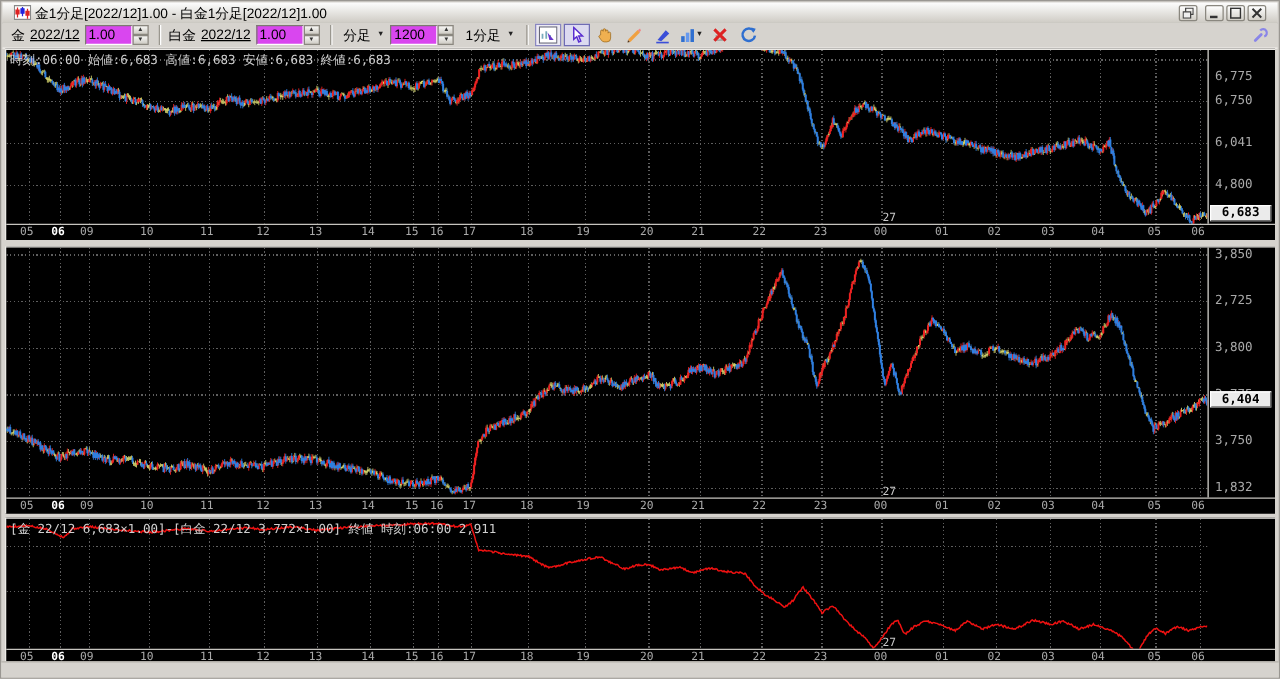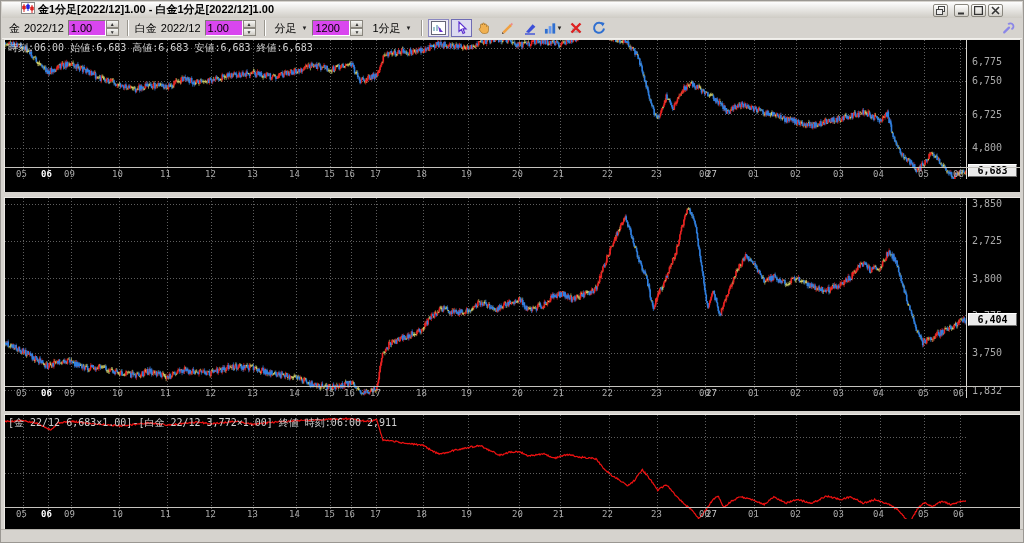--- a/index.html
+++ b/index.html
@@ -1,32 +1,32 @@
 <!DOCTYPE html>
 <html><head>
 <meta charset="utf-8">
 <style>
   html,body{margin:0;padding:0;width:1024px;height:543px;overflow:hidden;
     font-family:"Liberation Sans","DejaVu Sans",sans-serif;}
   .window{position:absolute;inset:0;background:#d6d3ce;border:1px solid #9a9792;box-sizing:border-box;}
   
   .titlebar{position:absolute;top:1px;left:1px;right:1px;height:16px;
     background:linear-gradient(#fdfdfd,#cfccc5);border-bottom:1px solid #b4b1aa;
-    display:flex;padding:0 19px;font-size:11px;color:#000;font-weight:bold;}
+    display:flex;align-items:center;padding:0 9px;font-size:11px;color:#000;}
   .title-icon{width:14px;height:12px;margin-right:3px;flex:0 0 auto;}
   .title-text{flex:1;white-space:nowrap;overflow:hidden;}
   .winbtns{display:flex;gap:2px;align-items:center;}
   .wbtn{width:15px;height:13px;background:linear-gradient(#ffffff,#d2cfc8);
     border:1px solid #8a877f;border-radius:2px;display:flex;align-items:center;justify-content:center;padding:0;}
   .wbtn.float{margin-right:4px;}
   
   .toolbar{position:absolute;top:17px;left:1px;right:1px;height:20px;background:#d6d3ce;
     border-bottom:1px solid #f2f0ec;display:flex;align-items:center;padding-left:5px;font-size:11px;color:#000;}
   .tb-label{margin:0 4px 0 2px;}
-  .tb-month{margin-right:4px;}
+  .tb-month{margin-right:4px;text-decoration:underline;}
   .spin{display:inline-flex;align-items:stretch;height:16px;margin-right:4px;}
   .spin-input{width:32px;height:14px;border:1px solid;border-color:#7c7972 #ffffff #ffffff #7c7972;
     background:#d946ef;font:11px "Liberation Sans",sans-serif;padding:0 2px;color:#000;}
   .spin-btns{display:flex;flex-direction:column;width:13px;}
   .sb{flex:1;font-size:5px;line-height:5px;padding:0;border:1px solid #8a877f;
     background:linear-gradient(#f7f7f5,#cfccc5);color:#333;}
   .sep{width:0;height:16px;border-left:1px solid #9a978f;border-right:1px solid #ffffff;margin:0 4px;}
   .dd{display:inline-flex;align-items:center;gap:5px;background:transparent;border:1px solid transparent;
     font-size:11px;padding:1px 4px;color:#000;}
   .caret{font-size:6px;color:#222;}
@@ -36,21 +36,21 @@
   .ibtn.active{border:1px solid #6f6cb4;background:#dcdaf0;}
   .wrench{position:absolute;right:7px;top:3px;}
   
   .charts{position:absolute;top:38px;left:3px;right:3px;bottom:12px;background:#d6d3ce;}
   .panel{position:absolute;left:0;right:0;background:#000;border-top:1px solid #eceae6;border-left:1px solid #eceae6;box-sizing:border-box;}
   .panel-1{top:0;height:153px;}
   .panel-2{top:158px;height:214px;}
   .panel-3{top:375px;height:118px;}
   .plot-area{position:absolute;left:0;top:0;right:54px;bottom:13px;overflow:hidden;}
   .price-axis{position:absolute;right:0;top:0;width:53px;bottom:13px;border-left:1px solid #d9d7d2;overflow:visible;}
-  .time-axis{position:absolute;left:0;right:0;bottom:12px;height:12px;border-top:1px solid #c6c4bf;overflow:hidden;}
+  .time-axis{position:absolute;left:0;right:0;bottom:0;height:12px;border-top:1px solid #c6c4bf;overflow:hidden;}
   .time-axis .t{position:absolute;top:1px;color:#a9a9a9;font:9px "DejaVu Sans Mono",monospace;}
   .time-axis .t.b{color:#ffffff;font-weight:bold;}
   .axis-label{position:absolute;left:5px;color:#a9a9a9;font:10px "DejaVu Sans Mono",monospace;white-space:nowrap;}
   .price-box{position:absolute;left:1px;right:3px;height:13px;line-height:13px;background:#ebebeb;color:#000;
     font:bold 10px "DejaVu Sans Mono",monospace;text-align:center;
     border:1px solid #ffffff;border-bottom-color:#6e6e6e;border-right-color:#6e6e6e;box-sizing:border-box;}
   .info{position:absolute;left:3px;top:1px;color:#cfcfcf;font:10px "DejaVu Sans Mono",monospace;white-space:nowrap;z-index:3;}
   .bottom-strip{position:absolute;left:0;right:0;bottom:0;height:12px;background:#d6d3ce;border-top:1px solid #b4b1aa;}
 </style>
 </head>
@@ -197,21 +197,21 @@
             <path d="M0.8,4.2V5.3M1.6,5.3V5.3M2.4,5.3V4.7M3.2,4.7V3.9M4.8,2.4V2.4M5.6,2.4V2.1M9.6,6.6V6.8M10.4,6.8V6.2M13.6,4.6V4.6M14.4,4.6V4.0M15.2,4.0V4.6M16.8,7.3V8.2M17.6,8.2V7.8M18.4,7.8V6.8M20.0,9.5V10.5M22.4,10.9V12.0M23.2,12.0V10.5M24.0,10.5V11.7M28.1,18.1V18.1M28.9,18.1V17.5M29.7,17.5V17.5M30.5,17.5V17.4M32.1,21.7V23.2M32.9,23.2V23.9M33.7,23.9V22.7M34.5,22.7V23.6M35.3,23.6V24.5M36.1,24.5V24.8M37.7,26.6V26.9M39.3,28.6V27.2M40.1,27.2V27.3M44.9,34.0V32.8M50.5,31.5V30.2M52.9,26.5V27.9M54.5,25.2V24.1M57.7,22.8V24.1M59.3,27.3V27.5M64.1,23.5V24.6M64.9,24.6V25.5M65.7,25.5V25.5M67.3,23.8V22.7M68.1,22.7V23.7M69.7,26.5V27.0M73.7,26.5V27.8M76.1,26.5V26.5M76.9,26.5V26.9M80.2,29.0V29.6M89.8,31.9V33.3M92.2,36.9V37.9M93.0,37.9V38.2M93.8,38.2V37.9M94.6,37.9V36.8M97.0,36.2V36.8M97.8,36.8V37.7M98.6,37.7V38.9M99.4,38.9V39.5M101.0,41.1V41.3M102.6,38.8V39.1M104.2,42.8V41.6M105.8,39.5V41.0M107.4,39.2V40.2M108.2,40.2V40.2M109.8,43.2V43.7M111.4,45.9V46.0M113.0,44.2V45.6M113.8,45.6V44.6M114.6,44.6V43.4M117.0,45.4V45.0M121.8,48.1V48.1M122.6,48.1V48.2M125.8,46.3V47.5M126.6,47.5V47.1M127.4,47.1V48.0M128.2,48.0V48.4M129.0,48.4V47.4M129.8,47.4V48.5M132.2,49.0V49.8M133.0,49.8V48.4M138.7,48.5V49.4M139.5,49.4V48.6M143.5,46.4V45.6M144.3,45.6V44.4M145.1,44.4V44.2M147.5,48.1V48.1M149.1,43.9V42.9M151.5,45.3V45.9M152.3,45.9V45.5M154.7,45.9V45.0M155.5,45.0V44.5M156.3,44.5V44.1M159.5,48.3V48.3M161.9,48.1V48.5M162.7,48.5V48.8M165.1,46.7V45.5M165.9,45.5V44.8M167.5,47.3V46.8M168.3,46.8V45.5M169.9,41.6V42.2M171.5,39.9V40.9M172.3,40.9V41.0M173.1,41.0V42.0M173.9,42.0V41.5M174.7,41.5V41.5M175.5,41.5V42.5M177.1,37.5V37.0M179.5,37.5V36.9M183.5,39.2V38.8M190.0,44.6V43.9M190.8,43.9V42.4M192.4,40.1V40.6M194.0,43.0V43.9M195.6,40.3V39.7M197.2,41.6V41.3M198.0,41.3V42.0M198.8,42.0V41.6M199.6,41.6V41.3M200.4,41.3V42.0M201.2,42.0V42.2M202.0,42.2V41.4M205.2,38.2V38.2M208.4,39.6V39.0M212.4,38.3V37.4M213.2,37.4V38.2M214.8,40.4V39.1M215.6,39.1V39.7M216.4,39.7V40.1M218.8,36.7V36.2M219.6,36.2V37.5M220.4,37.5V37.6M221.2,37.6V36.7M225.2,36.0V36.6M228.4,34.7V34.2M230.8,34.5V33.8M233.2,35.5V36.9M238.8,35.3V35.0M242.9,33.7V33.1M243.7,33.1V34.2M246.1,33.6V33.1M246.9,33.1V33.5M248.5,31.6V30.9M249.3,30.9V31.9M257.3,36.4V37.4M258.1,37.4V36.1M260.5,37.4V36.8M262.1,33.1V33.2M263.7,35.8V35.3M266.1,39.2V39.6M268.5,35.0V34.8M269.3,34.8V35.3M270.1,35.3V36.6M271.7,38.8V38.6M273.3,36.4V37.8M274.9,33.6V34.4M276.5,32.9V32.6M279.7,33.2V32.7M282.9,31.5V32.9M286.1,31.2V30.2M290.1,28.8V29.1M291.7,33.3V32.7M292.5,32.7V31.8M295.0,32.1V31.7M298.2,29.8V30.1M299.8,27.6V27.8M301.4,25.4V26.5M302.2,26.5V26.9M303.8,24.4V24.5M305.4,28.1V27.9M307.8,25.7V26.0M308.6,26.0V27.0M313.4,24.1V24.2M314.2,24.2V24.2M317.4,27.4V27.6M318.2,27.6V26.9M320.6,27.8V28.2M323.0,30.5V30.7M323.8,30.7V30.1M324.6,30.1V30.7M325.4,30.7V30.5M326.2,30.5V31.6M327.0,31.6V31.6M329.4,31.4V30.7M331.0,26.5V27.0M331.8,27.0V25.6M332.6,25.6V24.8M333.4,24.8V24.9M335.8,27.0V27.4M337.4,25.1V24.4M339.0,27.6V26.5M339.8,26.5V26.0M341.4,24.4V25.2M342.2,25.2V24.6M343.0,24.6V25.3M343.8,25.3V24.4M344.6,24.4V23.9M345.4,23.9V22.9M350.3,33.0V33.4M351.1,33.4V32.0M351.9,32.0V32.7M353.5,37.3V37.2M357.5,38.6V37.8M359.9,41.0V42.3M361.5,39.7V41.1M363.9,36.0V35.4M365.5,38.5V39.6M371.9,36.5V35.9M373.5,32.1V32.9M377.5,22.8V21.7M379.1,15.4V14.8M379.9,14.8V14.8M380.7,14.8V15.2M381.5,15.2V15.7M384.7,14.3V13.8M387.1,13.0V14.4M387.9,14.4V14.5M389.5,11.8V10.8M391.1,15.6V15.4M391.9,15.4V13.9M395.1,13.6V12.7M395.9,12.7V13.5M397.5,9.1V8.9M400.8,13.2V13.2M401.6,13.2V12.6M403.2,14.1V14.4M404.0,14.4V14.2M407.2,14.2V13.8M408.8,10.0V10.3M409.6,10.3V11.5M410.4,11.5V12.6M412.8,11.7V11.2M418.4,11.2V12.4M424.0,9.5V10.6M428.0,7.0V6.4M428.8,6.4V5.3M436.8,5.2V5.6M440.8,6.2V6.1M441.6,6.1V6.4M444.0,5.1V6.2M447.2,5.4V4.6M448.0,4.6V5.0M449.6,7.7V7.6M451.2,5.0V4.6M455.3,4.2V4.5M456.9,7.4V8.2M457.7,8.2V8.9M459.3,6.1V7.5M460.1,7.5V8.1M460.9,8.1V9.2M462.5,7.0V6.4M464.1,8.3V9.1M468.1,6.5V5.8M468.9,5.8V7.2M469.7,7.2V6.9M470.5,6.9V7.1M472.9,5.1V5.3M474.5,1.3V2.0M475.3,2.0V1.5M476.1,1.5V0.3M477.7,2.5V2.5M478.5,2.5V3.4M480.1,-0.1V-0.4M482.5,0.3V0.0M483.3,0.0V-0.6M484.1,-0.6V-0.5M485.7,2.5V1.6M487.3,-2.1V-0.9M489.7,1.7V0.3M491.3,-1.8V-1.1M492.1,-1.1V-0.2M492.9,-0.2V-0.5M495.3,-2.2V-2.4M496.9,2.0V1.7M497.7,1.7V0.7M500.1,-3.6V-3.1M502.5,2.3V2.1M504.9,0.0V-0.4M507.4,3.2V2.0M508.2,2.0V2.1M509.0,2.1V2.6M510.6,4.4V4.2M514.6,2.3V3.5M515.4,3.5V4.0M518.6,3.0V3.0M519.4,3.0V2.1M520.2,2.1V2.7M521.0,2.7V2.7M523.4,1.7V2.7M525.0,6.0V6.0M527.4,1.3V1.9M529.0,0.1V0.0M530.6,3.7V3.4M532.2,-0.8V-0.8M533.8,2.7V1.6M534.6,1.6V1.1M537.0,0.7V0.3M539.4,-0.1V0.3M541.8,-0.3V-0.1M543.4,5.1V3.7M544.2,3.7V4.5M547.4,1.9V1.5M548.2,1.5V0.2M551.4,1.0V0.9M553.0,2.7V2.5M554.6,6.6V5.6M555.4,5.6V5.4M557.8,2.1V2.1M558.6,2.1V2.2M559.4,2.2V1.7M561.9,0.5V-0.3M563.5,1.8V0.5M567.5,2.1V1.8M569.1,-1.0V-1.5M569.9,-1.5V-1.7M572.3,-1.2V-0.0M573.9,-4.8V-4.3M578.7,-7.0V-5.7M579.5,-5.7V-5.5M580.3,-5.5V-5.9M581.1,-5.9V-6.9M581.9,-6.9V-6.9M584.3,-8.4V-8.3M593.1,-11.3V-10.0M594.7,-5.2V-4.9M595.5,-4.9V-4.7M596.3,-4.7V-5.2M600.3,-4.2V-3.7M605.9,-2.7V-1.3M606.7,-1.3V-0.8M607.5,-0.8V0.3M609.1,-4.4V-4.1M611.5,1.7V0.6M612.3,0.6V1.5M613.1,1.5V0.4M615.6,2.5V1.4M616.4,1.4V1.3M617.2,1.3V1.9M618.0,1.9V3.0M619.6,-1.3V-1.5M622.8,3.0V1.8M624.4,6.6V6.4M625.2,6.4V7.5M627.6,7.3V8.4M628.4,8.4V8.7M632.4,13.9V14.9M634.0,19.0V18.5M635.6,24.8V23.5M638.8,34.5V35.8M640.4,41.6V40.9M642.0,47.3V46.7M645.2,58.7V59.4M647.6,65.7V65.6M650.0,74.8V73.9M650.8,73.9V73.7M652.4,77.5V77.1M653.2,77.1V75.7M658.0,68.1V67.1M660.4,60.5V61.6M662.8,58.7V59.7M663.6,59.7V58.7M664.4,58.7V60.1M668.5,69.1V69.7M670.9,63.0V63.7M673.3,58.4V57.3M674.9,55.7V55.7M676.5,53.8V53.7M678.1,50.8V51.8M682.9,44.8V45.1M683.7,45.1V45.8M684.5,45.8V45.6M686.1,43.6V42.5M686.9,42.5V41.6M690.9,48.5V48.3M694.1,45.6V46.9M694.9,46.9V47.8M695.7,47.8V48.7M698.1,50.7V49.5M701.3,52.4V52.1M702.1,52.1V52.3M703.7,56.2V55.8M704.5,55.8V55.8M705.3,55.8V54.3M706.1,54.3V54.4M706.9,54.4V55.6M707.7,55.6V55.4M714.9,60.9V62.3M716.5,64.0V63.3M723.0,70.9V70.0M726.2,70.2V69.6M731.0,68.9V68.3M734.2,64.6V63.8M735.8,66.8V67.0M741.4,66.6V67.7M744.6,68.6V67.9M747.0,66.0V66.0M752.6,72.1V71.1M754.2,67.9V68.2M755.8,70.6V69.7M756.6,69.7V69.8M759.0,74.3V73.8M759.8,73.8V74.7M765.4,75.8V75.0M766.2,75.0V73.5M767.0,73.5V72.1M770.2,74.5V75.7M771.0,75.7V76.1M774.3,77.5V77.3M776.7,78.5V78.8M777.5,78.8V78.1M783.1,77.6V78.7M785.5,77.5V77.7M791.9,84.1V84.0M795.9,82.2V83.4M796.7,83.4V82.0M798.3,85.9V85.4M800.7,85.8V86.4M803.9,83.4V81.9M806.3,83.9V84.1M808.7,83.5V82.6M811.9,86.6V86.4M812.7,86.4V85.6M816.7,85.5V84.4M818.3,82.3V83.1M820.7,79.2V79.1M822.3,83.7V82.7M823.9,79.7V79.3M825.5,81.9V82.4M829.6,81.8V81.9M830.4,81.9V81.7M833.6,76.4V76.3M835.2,80.7V81.1M836.0,81.1V81.4M840.0,76.1V75.6M840.8,75.6V74.9M844.8,77.1V77.9M845.6,77.9V76.9M849.6,72.8V72.2M851.2,76.2V77.1M855.2,72.5V72.7M856.0,72.7V73.0M856.8,73.0V73.5M860.0,71.6V72.2M860.8,72.2V73.4M861.6,73.4V74.5M864.0,71.4V72.4M866.4,78.1V76.7M870.4,75.1V76.1M871.2,76.1V76.1M873.6,79.7V78.7M876.8,80.8V81.1M878.4,77.3V76.8M879.2,76.8V77.8M887.3,91.7V93.0M888.9,96.9V96.8M890.5,101.5V101.2M892.1,104.8V105.4M893.7,107.6V108.5M894.5,108.5V108.5M896.9,114.4V115.3M899.3,117.6V118.1M900.1,118.1V117.0M903.3,118.6V119.5M904.1,119.5V119.0M910.5,129.0V130.1M912.9,128.2V128.6M913.7,128.6V129.7M918.5,125.6V125.8M919.3,125.8V124.7M920.9,120.3V119.6M923.3,120.0V118.9M924.9,114.1V115.3M926.5,112.4V112.7M927.3,112.7V113.8M928.1,113.8V114.1M929.7,116.4V116.9M930.5,116.9V116.5M931.3,116.5V115.7M933.7,118.4V119.1M935.4,123.8V123.6M936.2,123.6V124.5M937.8,126.4V125.1M938.6,125.1V126.2M939.4,126.2V126.3M941.8,130.7V131.5M942.6,131.5V131.5M944.2,133.2V132.1M947.4,137.1V136.8M949.0,139.2V139.1M950.6,134.5V133.2M953.0,132.6V133.4M953.8,133.4V134.5M956.2,133.8V132.9M957.0,132.9V131.6M957.8,131.6V130.5M959.4,132.6V132.5M960.2,132.5V133.8" stroke="#cfcf6a" stroke-width="1.6" fill="none"></path>
             <path d="M4.0,1.5V5.1M8.0,0.3V8.6M11.2,0.8V7.9M12.8,3.6V7.4M20.8,6.4V11.1M25.6,10.0V16.2M41.7,29.4V33.7M43.3,28.5V35.7M45.7,27.6V34.0M47.3,29.1V34.2M48.9,28.5V33.1M51.3,28.4V31.8M52.1,25.4V29.2M53.7,24.7V29.5M56.1,23.9V30.2M56.9,21.3V26.2M60.1,20.5V28.4M61.7,19.8V28.6M63.3,22.6V27.1M66.5,21.9V26.0M70.5,24.0V29.0M72.1,23.4V30.8M75.3,25.4V30.9M78.5,25.8V33.4M81.8,26.7V34.7M83.4,29.4V32.2M85.0,31.4V36.4M85.8,29.4V35.4M87.4,32.5V35.3M89.0,30.8V35.6M91.4,35.7V39.6M96.2,34.9V43.2M101.8,37.4V43.2M105.0,38.9V42.2M106.6,38.3V41.9M112.2,43.7V48.0M116.2,44.1V47.6M119.4,44.7V50.3M120.2,43.8V48.4M123.4,44.5V50.0M125.0,44.7V49.2M131.4,48.9V53.0M133.9,43.2V50.6M135.5,44.3V50.9M137.1,45.2V51.5M140.3,41.7V48.8M141.9,41.7V47.5M148.3,41.6V49.5M150.7,43.2V48.8M153.1,41.1V46.2M157.9,43.5V47.2M160.3,44.0V48.9M163.5,42.9V50.6M169.1,40.1V47.8M170.7,38.1V44.4M176.3,37.3V44.2M178.7,35.7V41.9M181.9,37.0V41.8M185.1,38.2V43.5M185.9,37.3V40.9M188.4,40.4V44.6M191.6,39.0V43.8M194.8,39.8V44.2M202.8,38.3V42.6M204.4,37.8V44.7M207.6,39.5V44.2M210.0,37.2V41.5M210.8,35.5V40.9M217.2,32.8V41.7M222.0,32.8V38.0M223.6,32.4V39.4M226.0,32.7V38.8M227.6,33.4V38.0M229.2,30.8V34.3M232.4,35.2V37.8M234.0,30.7V37.9M236.4,33.7V37.5M237.2,30.6V36.1M239.6,32.8V35.8M241.3,29.9V38.7M245.3,32.2V38.2M247.7,30.6V33.8M251.7,30.8V37.9M252.5,29.3V35.0M254.1,30.6V35.1M255.7,31.3V36.6M258.9,33.4V36.9M261.3,31.8V39.0M264.5,33.3V36.2M266.9,36.7V40.7M267.7,34.6V37.7M272.5,36.4V39.0M274.1,32.9V38.2M275.7,32.0V36.1M278.9,30.9V37.8M280.5,29.6V33.3M282.1,30.2V36.3M284.5,31.4V36.3M285.3,29.0V33.8M287.7,31.4V35.2M289.3,28.1V35.6M293.3,28.0V33.8M295.8,27.2V32.6M297.4,28.9V33.8M299.0,26.9V30.9M300.6,23.6V29.4M303.0,23.2V29.0M306.2,21.7V28.2M309.4,24.1V27.6M311.0,23.1V28.3M312.6,23.6V30.6M316.6,25.7V30.2M319.0,23.1V27.5M321.4,25.1V30.5M327.8,25.5V31.6M330.2,25.1V30.8M335.0,25.1V30.9M336.6,23.8V27.8M340.6,23.3V28.4M347.1,21.5V27.7M355.9,38.8V44.0M356.7,37.3V40.9M360.7,38.2V44.5M362.3,37.7V42.8M363.1,34.2V40.6M366.3,34.6V40.7M367.9,32.6V39.0M370.3,32.6V39.4M372.7,30.0V36.3M374.3,28.8V32.9M375.1,25.2V31.9M375.9,23.3V27.8M376.7,21.7V26.6M378.3,15.3V23.6M382.3,10.8V16.4M383.9,14.1V17.3M385.5,11.0V14.4M388.7,10.8V14.7M392.7,10.2V15.7M393.5,8.0V14.1M396.7,7.9V15.6M399.1,10.7V13.9M404.8,8.5V15.8M408.0,8.3V15.2M411.2,7.7V15.0M413.6,7.4V12.8M415.2,6.9V11.0M416.8,7.4V12.8M419.2,9.0V13.1M420.0,6.3V12.0M421.6,8.4V11.7M422.4,7.0V9.3M424.8,2.9V11.3M426.4,4.3V7.9M430.4,5.2V8.4M431.2,2.1V8.2M432.8,-0.6V6.4M434.4,2.1V7.9M435.2,0.0V5.3M437.6,3.4V7.6M439.2,1.2V9.3M443.2,3.7V9.1M444.8,2.1V6.2M446.4,4.0V8.3M450.4,4.0V9.0M452.8,3.6V9.1M454.5,2.8V7.8M458.5,4.5V10.2M461.7,4.9V10.3M464.9,5.1V9.6M465.7,5.0V8.1M467.3,5.3V9.9M471.3,3.2V7.7M473.7,0.9V6.7M479.3,-1.1V4.6M481.7,-0.5V6.2M486.5,-2.3V3.1M488.1,-3.8V1.3M490.5,-3.5V2.0M494.5,-2.3V2.3M498.5,-3.3V1.1M499.3,-5.9V0.2M503.3,-2.5V3.7M512.2,2.1V8.9M513.8,2.1V7.5M516.2,1.6V4.9M517.8,2.2V9.3M522.6,1.5V6.3M525.8,3.9V8.0M526.6,-0.1V5.4M528.2,-1.2V4.2M531.4,-1.7V4.5M536.2,0.3V5.7M538.6,-0.1V4.9M541.0,-1.9V4.6M545.0,0.3V5.4M546.6,0.3V6.0M550.6,0.8V6.0M556.2,2.5V7.4M557.0,0.8V5.1M561.1,-0.4V5.5M565.1,0.5V3.7M565.9,-3.1V2.9M568.3,-3.0V2.5M571.5,-2.6V2.4M573.1,-7.0V1.4M575.5,-7.6V-2.3M577.1,-7.1V-1.0M577.9,-8.6V-3.0M583.5,-10.5V-2.3M585.9,-10.3V-4.1M587.5,-10.9V-6.7M589.1,-12.4V-6.2M590.7,-13.3V-7.8M592.3,-12.2V-7.1M597.1,-9.7V-4.2M598.7,-9.3V-2.5M601.1,-7.5V-3.5M602.7,-7.4V-0.4M605.1,-4.2V0.5M608.3,-6.7V2.2M613.9,-3.9V1.8M618.8,-1.6V3.3M621.2,0.5V4.4M626.8,5.8V10.8M630.8,11.0V15.3M654.8,75.0V78.7M655.6,70.8V76.2M656.4,68.2V73.7M657.2,67.8V71.5M658.8,63.2V67.6M659.6,60.4V65.6M661.2,53.5V62.7M669.3,62.5V70.1M670.1,61.2V66.4M671.7,60.4V65.9M672.5,57.2V63.1M674.1,53.6V59.5M675.7,52.6V56.0M677.3,49.4V53.8M678.9,44.0V53.1M680.5,45.5V52.0M682.1,43.1V50.7M685.3,42.6V46.1M688.5,41.5V47.3M691.7,44.9V49.8M693.3,45.3V50.1M697.3,49.4V53.9M700.5,52.3V55.4M710.1,57.9V61.2M711.7,57.6V63.3M714.1,58.6V66.5M718.9,63.1V71.3M720.5,65.8V72.1M722.2,70.8V73.8M725.4,70.1V73.7M727.0,65.7V70.6M728.6,65.1V72.0M729.4,63.5V68.2M731.8,65.6V70.2M733.4,63.4V68.4M736.6,61.5V69.0M739.0,65.2V68.6M739.8,61.6V65.8M742.2,62.9V69.0M746.2,64.4V70.2M749.4,68.1V72.1M750.2,65.2V69.9M753.4,66.8V72.6M760.6,70.5V76.4M762.2,69.6V75.7M763.8,71.3V76.4M768.6,71.6V76.4M771.8,72.3V77.2M775.1,72.8V78.3M778.3,76.0V79.1M780.7,75.7V82.4M782.3,76.3V83.4M784.7,76.7V82.2M787.1,77.7V82.3M788.7,77.2V83.0M790.3,77.4V84.7M792.7,79.3V86.4M795.1,80.5V86.9M799.1,81.8V87.5M801.5,82.2V88.2M803.1,83.2V87.4M805.5,82.2V88.0M807.9,81.8V89.6M810.3,80.9V88.5M813.5,83.1V86.5M815.1,80.9V86.4M817.5,81.2V85.8M819.9,77.8V85.6M823.1,79.0V83.3M826.3,77.8V82.9M828.0,77.1V84.0M831.2,77.8V82.0M832.8,75.7V84.0M836.8,76.8V82.1M837.6,76.4V79.6M839.2,75.1V80.5M842.4,76.0V79.7M844.0,76.1V79.9M846.4,72.7V77.1M848.0,74.1V79.3M848.8,71.9V76.6M852.0,73.0V77.1M852.8,71.0V77.5M854.4,71.3V77.3M857.6,68.5V75.3M859.2,70.6V76.5M863.2,69.1V76.9M867.2,74.5V78.6M869.6,72.9V80.7M875.2,79.1V83.6M877.6,75.3V82.4M880.0,75.2V79.7M880.8,72.4V77.0M882.5,69.7V78.9M884.9,78.5V83.8M897.7,112.7V116.2M902.5,118.4V122.8M905.7,120.2V125.8M908.9,121.9V128.5M912.1,127.6V132.3M914.5,125.1V130.8M916.1,124.1V131.7M916.9,121.2V125.6M920.1,119.9V126.0M922.5,119.6V123.6M924.1,112.9V118.9M925.7,112.2V115.6M932.9,116.1V120.5M945.8,129.9V134.3M949.8,132.2V140.5M952.2,130.8V136.2M954.6,130.0V136.6M961.0,130.2V134.5" stroke="#ee2222" stroke-width="0.7" fill="none"></path>
             <path d="M4.0,3.9V2.4M8.0,6.3V2.0M11.2,6.2V3.0M12.8,6.8V4.6M20.8,10.5V6.5M25.6,14.0V11.5M41.7,32.1V30.2M43.3,33.8V30.7M45.7,32.8V27.9M47.3,32.4V29.3M48.9,32.1V28.9M51.3,30.2V28.8M52.1,28.8V26.5M53.7,27.9V25.2M56.1,28.4V25.3M56.9,25.3V22.8M60.1,27.5V22.5M61.7,27.5V22.0M63.3,26.0V23.5M66.5,25.5V23.8M70.5,27.0V25.3M72.1,28.6V23.9M75.3,30.2V26.5M78.5,31.7V26.9M81.8,32.7V28.7M83.4,31.7V30.1M85.0,34.7V33.1M85.8,33.1V31.0M87.4,35.3V32.7M89.0,34.7V31.9M91.4,38.4V36.9M96.2,40.9V36.2M101.8,41.3V38.8M105.0,41.6V39.5M106.6,41.0V39.2M112.2,46.0V44.2M116.2,47.3V45.4M119.4,48.3V46.1M120.2,46.1V44.6M123.4,48.2V45.7M125.0,48.2V46.3M131.4,52.0V49.0M133.9,48.4V45.5M135.5,50.6V45.4M137.1,49.4V46.7M140.3,48.6V43.7M141.9,45.9V43.8M148.3,48.1V43.9M150.7,48.5V45.3M153.1,45.5V43.2M157.9,46.3V44.6M160.3,48.3V44.9M163.5,48.8V44.4M169.1,45.5V41.6M170.7,42.2V39.9M176.3,42.5V37.5M178.7,40.9V37.5M181.9,40.6V37.4M185.1,43.1V40.2M185.9,40.2V38.1M188.4,44.3V41.6M191.6,42.4V40.1M194.8,43.9V40.3M202.8,41.4V39.3M204.4,43.0V38.2M207.6,42.2V39.6M210.0,40.5V38.9M210.8,38.9V36.7M217.2,40.1V34.4M222.0,36.7V33.7M223.6,37.0V33.2M226.0,36.6V33.5M227.6,37.3V34.7M229.2,34.2V32.4M232.4,37.2V35.5M234.0,36.9V32.8M236.4,37.1V35.1M237.2,35.1V32.2M239.6,35.0V33.5M241.3,36.6V31.5M245.3,36.0V33.6M247.7,33.5V31.6M251.7,36.7V32.9M252.5,32.9V31.4M254.1,34.8V31.9M255.7,35.7V32.7M258.9,36.1V34.3M261.3,36.8V33.1M264.5,35.3V33.6M266.9,39.6V36.9M267.7,36.9V35.0M272.5,38.6V36.4M274.1,37.8V33.6M275.7,34.4V32.9M278.9,37.2V33.2M280.5,32.7V31.1M282.1,34.7V31.5M284.5,35.4V32.9M285.3,32.9V31.2M287.7,34.6V32.2M289.3,34.2V28.8M293.3,31.8V29.1M295.8,31.7V28.4M297.4,31.7V29.8M299.0,30.1V27.6M300.6,27.8V25.4M303.0,26.9V24.4M306.2,27.9V23.2M309.4,27.0V25.0M311.0,26.5V24.2M312.6,29.0V24.1M316.6,30.1V27.4M319.0,26.9V25.0M321.4,28.2V26.1M327.8,31.6V26.6M330.2,30.7V26.5M335.0,29.3V27.0M336.6,27.4V25.1M340.6,26.0V24.4M347.1,26.4V23.1M355.9,42.9V40.1M356.7,40.1V38.6M360.7,42.3V39.7M362.3,41.1V39.5M363.1,39.5V36.0M366.3,39.6V34.8M367.9,38.9V33.4M370.3,38.6V34.1M372.7,35.9V32.1M374.3,32.9V30.0M375.1,30.0V26.7M375.9,26.7V25.0M376.7,25.0V22.8M378.3,21.7V15.4M382.3,15.7V12.2M383.9,16.3V14.3M385.5,13.8V11.1M388.7,14.5V11.8M392.7,13.9V12.1M393.5,12.1V10.2M396.7,13.5V9.1M399.1,12.4V10.8M404.8,14.2V9.2M408.0,13.8V10.0M411.2,12.6V9.9M413.6,11.2V9.1M415.2,10.8V8.1M416.8,12.8V9.7M419.2,12.4V10.1M420.0,10.1V8.2M421.6,10.7V8.7M422.4,8.7V7.2M424.8,10.6V4.9M426.4,6.9V5.0M430.4,8.0V6.4M431.2,6.4V2.3M432.8,5.0V1.7M434.4,7.0V3.8M435.2,3.8V1.9M437.6,5.6V3.8M439.2,7.7V2.1M443.2,7.9V5.1M444.8,6.2V3.4M446.4,7.7V5.4M450.4,7.6V5.0M452.8,7.8V5.1M454.5,7.5V4.2M458.5,8.9V6.1M461.7,9.2V7.0M464.9,9.1V7.4M465.7,7.4V5.1M467.3,9.0V6.5M471.3,7.1V3.5M473.7,5.3V1.3M479.3,3.4V-0.1M481.7,4.0V0.3M486.5,1.6V-2.1M488.1,-0.9V-2.5M490.5,0.3V-1.8M494.5,2.1V-2.2M498.5,0.7V-1.2M499.3,-1.2V-3.6M503.3,2.1V-2.3M512.2,6.9V3.4M513.8,6.3V2.3M516.2,4.0V2.0M517.8,7.5V3.0M522.6,4.3V1.7M525.8,6.0V4.2M526.6,4.2V1.3M528.2,1.9V0.1M531.4,3.4V-0.8M536.2,4.3V0.7M538.6,3.4V-0.1M541.0,4.0V-0.3M545.0,4.5V1.1M546.6,3.7V1.9M550.6,4.9V1.0M556.2,5.4V3.9M557.0,3.9V2.1M561.1,4.4V0.5M565.1,3.3V0.8M565.9,0.8V-2.0M568.3,1.8V-1.0M571.5,1.2V-1.2M573.1,-0.0V-4.8M575.5,-2.3V-6.5M577.1,-3.1V-4.8M577.9,-4.8V-7.0M583.5,-4.0V-8.4M585.9,-5.3V-10.3M587.5,-7.0V-10.6M589.1,-8.0V-10.3M590.7,-8.3V-11.7M592.3,-9.3V-11.3M597.1,-5.2V-9.1M598.7,-4.6V-8.0M601.1,-3.7V-6.2M602.7,-2.7V-6.5M605.1,-0.5V-2.7M608.3,0.3V-4.4M613.9,0.4V-2.2M618.8,3.0V-1.3M621.2,2.6V1.0M626.8,9.3V7.3M630.8,14.7V11.6M654.8,77.4V75.6M655.6,75.6V73.0M656.4,73.0V69.7M657.2,69.7V68.1M658.8,67.1V64.7M659.6,64.7V60.5M661.2,61.6V54.6M669.3,69.7V64.6M670.1,64.6V63.0M671.7,63.7V61.8M672.5,61.8V58.4M674.1,57.3V55.7M675.7,55.7V53.8M677.3,53.7V50.8M678.9,51.8V46.2M680.5,50.2V47.0M682.1,49.6V44.8M685.3,45.6V43.6M688.5,46.4V43.2M691.7,48.3V45.3M693.3,48.6V45.6M697.3,52.4V50.7M700.5,54.1V52.4M710.1,60.9V57.9M711.7,62.4V59.5M714.1,64.5V60.9M718.9,69.0V65.4M720.5,70.2V68.1M722.2,73.7V70.9M725.4,73.7V70.2M727.0,69.6V66.7M728.6,70.2V66.7M729.4,66.7V65.1M731.8,68.3V65.7M733.4,67.2V64.6M736.6,67.0V62.4M739.0,67.3V65.6M739.8,65.6V63.4M742.2,67.7V65.1M746.2,69.8V66.0M749.4,71.3V69.0M750.2,69.0V66.8M753.4,71.1V67.9M760.6,74.7V72.5M762.2,74.9V70.8M763.8,75.5V72.9M768.6,76.1V72.4M771.8,76.1V73.6M775.1,77.3V74.9M778.3,78.1V76.2M780.7,81.8V77.7M782.3,82.2V77.6M784.7,81.3V77.5M787.1,80.0V78.3M788.7,81.2V78.8M790.3,82.8V79.2M792.7,84.0V79.9M795.1,85.1V82.2M799.1,85.4V83.6M801.5,86.4V83.6M803.1,86.0V83.4M805.5,85.9V83.9M807.9,88.2V83.5M810.3,87.4V82.4M813.5,85.6V83.7M815.1,85.4V81.3M817.5,84.4V82.3M819.9,84.6V79.2M823.1,82.7V79.7M826.3,82.4V77.9M828.0,81.8V77.6M831.2,81.7V77.9M832.8,82.3V76.4M836.8,81.4V79.1M837.6,79.1V76.6M839.2,79.9V76.1M842.4,78.3V76.3M844.0,78.9V77.1M846.4,76.9V73.1M848.0,78.3V75.6M848.8,75.6V72.8M852.0,77.1V75.3M852.8,75.3V72.9M854.4,76.9V72.5M857.6,73.5V69.9M859.2,74.5V71.6M863.2,76.2V71.4M867.2,76.7V74.8M869.6,79.8V75.1M875.2,82.3V79.2M877.6,81.1V77.3M880.0,77.8V75.3M880.8,75.3V72.8M882.5,76.6V71.5M884.9,82.9V80.4M897.7,115.3V113.4M902.5,121.2V118.6M905.7,124.4V120.5M908.9,127.6V124.2M912.1,132.1V128.2M914.5,129.7V126.0M916.1,130.4V124.4M916.9,124.4V122.8M920.1,124.7V120.3M922.5,121.6V120.0M924.1,118.9V114.1M925.7,115.3V112.4M932.9,120.1V118.4M945.8,134.2V132.2M949.8,139.1V134.5M952.2,135.5V132.6M954.6,134.5V130.3M961.0,133.8V131.3" stroke="#ee2222" stroke-width="1.6" fill="none"></path>
             <path d="M0.0,2.0V5.0M6.4,1.8V6.1M7.2,3.9V8.5M8.8,1.1V8.4M12.0,1.9V8.2M16.0,2.3V7.6M19.2,5.3V10.4M21.6,4.6V11.7M24.8,9.6V15.2M26.4,10.0V17.6M27.3,15.0V18.9M31.3,16.4V22.6M36.9,23.6V27.8M38.5,25.7V29.8M40.9,25.6V33.6M42.5,28.2V34.1M44.1,28.4V36.0M46.5,26.3V34.5M48.1,29.3V34.4M49.7,28.5V32.8M55.3,22.6V29.8M58.5,22.9V29.5M60.9,20.9V29.9M62.5,21.3V27.2M68.9,22.7V28.8M71.3,24.2V31.0M72.9,21.9V28.4M74.5,26.5V32.2M77.7,24.8V34.1M79.3,24.8V29.7M81.0,28.7V34.2M82.6,27.9V32.4M84.2,29.7V35.5M86.6,30.3V35.8M88.2,31.3V34.9M90.6,31.6V40.5M95.4,35.0V41.4M100.2,38.1V42.8M103.4,37.7V44.0M109.0,39.4V45.5M110.6,43.3V46.7M115.4,42.8V48.7M117.8,44.2V46.7M118.6,45.3V49.9M121.0,42.3V49.7M124.2,44.2V48.5M130.6,47.5V53.4M134.7,44.3V52.6M136.3,44.1V51.5M137.9,46.3V50.7M141.1,42.2V46.8M142.7,41.5V46.4M145.9,42.1V46.8M146.7,43.7V48.4M149.9,42.2V50.5M153.9,42.4V47.2M157.1,42.2V47.0M158.7,43.6V49.5M161.1,43.3V50.1M164.3,42.1V47.4M166.7,43.2V49.2M177.9,36.6V41.1M180.3,34.6V40.6M181.1,37.6V41.7M182.7,36.3V41.3M184.3,37.0V44.7M186.7,36.2V43.6M187.6,41.8V46.6M189.2,40.0V46.7M193.2,39.3V43.5M196.4,38.4V43.1M203.6,38.1V43.2M206.0,37.2V40.5M206.8,39.3V43.9M209.2,38.7V41.3M211.6,35.1V39.9M214.0,38.2V41.3M218.0,33.9V38.9M222.8,32.3V38.4M224.4,31.3V36.7M226.8,32.7V38.8M230.0,32.1V35.5M231.6,31.5V38.8M234.8,31.9V37.7M235.6,34.7V38.2M238.0,30.4V36.5M240.5,33.4V36.8M242.1,29.2V36.0M244.5,33.8V38.1M250.1,30.1V37.4M250.9,33.6V38.1M253.3,31.3V35.5M254.9,31.6V37.1M256.5,31.1V37.0M259.7,33.1V38.4M262.9,32.4V36.9M265.3,32.8V40.6M270.9,35.6V41.1M277.3,30.5V36.3M278.1,33.9V38.2M281.3,30.6V35.4M283.7,31.4V35.6M286.9,29.8V35.1M288.5,30.5V34.6M290.9,28.8V34.9M294.2,28.9V34.4M296.6,28.4V33.6M304.6,24.5V28.5M307.0,21.8V27.3M310.2,23.8V26.6M311.8,21.9V29.0M315.0,23.0V28.2M315.8,25.5V31.7M319.8,24.7V29.9M322.2,25.3V32.0M328.6,24.9V31.8M334.2,23.3V30.3M338.2,22.8V27.8M346.2,21.7V26.5M347.9,21.4V24.9M348.7,24.7V28.9M349.5,25.3V34.6M352.7,30.7V39.0M354.3,36.3V40.9M355.1,37.4V44.4M358.3,35.6V40.3M359.1,38.4V41.9M364.7,35.3V40.4M367.1,34.1V40.4M368.7,31.8V37.5M369.5,34.4V40.6M371.1,32.8V38.4M383.1,11.7V18.2M386.3,9.2V13.4M390.3,8.9V16.9M394.3,9.8V14.4M398.3,6.8V13.7M399.9,9.3V13.7M402.4,11.5V16.4M405.6,7.2V12.5M406.4,9.6V16.0M412.0,8.7V13.6M414.4,8.3V11.4M416.0,6.1V14.8M417.6,8.3V11.2M420.8,6.4V13.0M423.2,5.0V9.5M425.6,3.4V7.3M427.2,4.9V7.5M429.6,3.8V10.3M432.0,2.1V6.1M433.6,0.8V7.9M436.0,0.1V7.5M438.4,2.2V9.2M440.0,0.8V6.4M442.4,6.3V8.9M445.6,3.2V9.3M448.8,3.1V9.7M452.0,3.4V9.9M453.6,3.6V9.6M456.1,3.4V7.8M463.3,5.2V10.0M466.5,4.4V9.1M472.1,1.1V6.4M476.9,0.0V3.1M480.9,-2.4V4.0M484.9,-1.9V4.4M488.9,-3.8V2.4M493.7,-2.8V2.9M496.1,-3.7V4.1M500.9,-5.2V2.0M501.7,-1.7V3.3M504.1,-3.1V0.5M505.7,-2.0V2.1M506.5,0.5V4.1M509.8,0.3V5.7M511.4,3.6V7.8M513.0,1.9V8.4M517.0,0.7V9.4M521.8,0.7V5.0M524.2,1.7V7.6M529.8,-1.5V5.5M533.0,-2.9V4.0M535.4,-1.1V6.3M537.8,0.3V3.6M540.2,-1.7V4.9M542.6,-0.9V5.8M545.8,0.8V5.9M549.0,-2.0V3.2M549.8,2.0V5.9M552.2,-0.2V4.4M553.8,1.9V8.8M560.2,0.0V4.4M562.7,-0.6V4.1M564.3,-0.2V3.4M566.7,-3.7V3.9M570.7,-1.9V1.8M574.7,-4.4V-0.9M576.3,-7.9V-3.0M582.7,-8.6V-1.6M585.1,-9.0V-3.5M586.7,-10.6V-5.2M588.3,-12.3V-5.6M589.9,-12.4V-6.4M591.5,-12.6V-9.0M593.9,-11.9V-4.3M597.9,-9.6V-3.0M599.5,-9.6V-3.1M601.9,-7.5V-1.5M603.5,-8.2V-1.0M604.3,-2.3V0.0M609.9,-5.6V-0.8M610.7,-1.7V2.2M614.8,-3.4V4.3M620.4,-2.4V2.8M622.0,0.8V3.2M623.6,-0.3V7.5M626.0,5.8V11.2M629.2,8.0V11.0M630.0,7.9V16.9M631.6,10.8V14.1M633.2,13.7V19.3M634.8,18.1V27.0M636.4,21.3V27.5M637.2,24.9V33.0M638.0,30.3V36.5M639.6,35.2V41.9M641.2,40.1V49.3M642.8,45.7V52.7M643.6,48.5V56.2M644.4,54.4V61.1M646.0,58.8V63.8M646.8,62.2V67.6M648.4,65.5V69.4M649.2,67.4V76.9M651.6,73.6V78.5M654.0,73.7V79.6M662.0,52.3V60.0M665.2,58.3V63.7M666.0,61.0V65.4M666.8,62.8V68.5M667.7,65.4V71.1M679.7,44.9V50.2M681.3,45.3V51.2M687.7,41.1V48.1M689.3,42.9V46.9M690.1,45.4V50.1M692.5,44.6V48.8M696.5,48.6V54.4M698.9,49.0V51.3M699.7,50.3V56.3M702.9,51.6V56.9M708.5,54.2V60.8M709.3,57.4V61.3M710.9,57.9V64.0M712.5,57.4V62.1M713.3,60.8V65.8M715.7,61.4V66.3M717.3,61.0V66.4M718.1,64.6V71.0M719.7,65.1V71.3M721.4,68.0V74.0M723.8,69.7V73.6M724.6,71.4V74.2M727.8,65.4V71.6M730.2,63.7V69.2M732.6,63.8V67.7M735.0,61.9V67.9M737.4,61.0V64.9M738.2,62.5V68.4M740.6,63.4V67.6M743.0,63.9V68.5M743.8,64.4V68.9M745.4,66.7V69.9M747.8,65.8V69.2M748.6,66.8V72.4M751.0,66.0V69.3M751.8,69.0V74.4M755.0,67.9V71.3M757.4,69.3V72.1M758.2,69.2V75.7M761.4,70.6V76.7M763.0,69.9V75.7M764.6,72.8V76.1M767.8,71.5V77.0M769.4,72.1V74.6M772.6,73.3V76.0M773.4,74.4V77.7M775.9,72.7V80.7M779.1,74.9V79.4M779.9,77.4V83.7M781.5,76.9V83.3M783.9,77.8V83.1M786.3,77.6V81.4M787.9,76.9V83.2M789.5,77.0V85.1M791.1,79.2V84.8M793.5,78.9V83.1M794.3,80.3V85.3M797.5,80.1V86.2M799.9,82.6V86.1M802.3,82.8V87.6M804.7,80.9V87.8M807.1,81.8V88.5M809.5,82.0V88.5M811.1,81.4V88.5M814.3,83.7V86.4M815.9,79.2V87.3M819.1,82.6V85.1M821.5,78.7V84.3M824.7,79.1V82.4M827.1,77.1V82.7M828.8,76.2V83.5M832.0,76.4V83.1M834.4,76.2V80.7M838.4,75.2V81.6M841.6,73.4V79.1M843.2,75.3V80.1M847.2,72.9V79.8M850.4,70.3V77.2M853.6,70.6V78.2M858.4,68.0V75.4M862.4,72.9V77.0M864.8,71.5V76.7M865.6,74.0V79.1M868.0,74.8V79.8M868.8,77.6V81.4M872.0,76.0V79.1M872.8,77.0V82.1M874.4,78.6V83.8M876.0,78.8V81.7M881.7,72.0V77.5M883.3,69.6V77.8M884.1,77.4V83.1M885.7,78.8V86.9M886.5,82.5V92.5M888.1,92.3V99.1M889.7,95.6V102.2M891.3,100.1V106.3M892.9,104.7V108.6M895.3,108.2V114.4M896.1,111.1V116.3M898.5,113.1V119.4M900.9,116.4V119.4M901.7,118.0V122.0M904.9,118.6V125.5M906.5,119.8V123.9M907.3,122.2V125.9M908.1,122.6V128.1M909.7,123.8V130.3M911.3,127.9V133.3M915.3,123.7V131.2M917.7,120.6V126.7M921.7,119.1V122.9M928.9,111.9V118.4M932.1,113.4V120.2M934.6,118.3V124.1M937.0,123.2V126.7M940.2,124.8V128.7M941.0,126.7V130.9M943.4,130.5V135.5M945.0,130.6V136.0M946.6,131.6V138.9M948.2,136.7V140.3M951.4,132.6V135.7M955.4,129.7V133.8M958.6,129.4V132.7" stroke="#2f7fe0" stroke-width="0.7" fill="none"></path>
             <path d="M0.0,2.7V4.2M6.4,2.1V4.7M7.2,4.7V6.3M8.8,2.0V6.6M12.0,3.0V6.8M16.0,4.6V7.3M19.2,6.8V9.5M21.6,6.5V10.9M24.8,11.7V14.0M26.4,11.5V16.6M27.3,16.6V18.1M31.3,17.4V21.7M36.9,24.8V26.6M38.5,26.9V28.6M40.9,27.3V32.1M42.5,30.2V33.8M44.1,30.7V34.0M46.5,27.9V32.4M48.1,29.3V32.1M49.7,28.9V31.5M55.3,24.1V28.4M58.5,24.1V27.3M60.9,22.5V27.5M62.5,22.0V26.0M68.9,23.7V26.5M71.3,25.3V28.6M72.9,23.9V26.5M74.5,27.8V30.2M77.7,26.9V31.7M79.3,26.9V29.0M81.0,29.6V32.7M82.6,28.7V31.7M84.2,30.1V34.7M86.6,31.0V35.3M88.2,32.7V34.7M90.6,33.3V38.4M95.4,36.8V40.9M100.2,39.5V41.1M103.4,39.1V42.8M109.0,40.2V43.2M110.6,43.7V45.9M115.4,43.4V47.3M117.8,45.0V46.6M118.6,46.6V48.3M121.0,44.6V48.1M124.2,45.7V48.2M130.6,48.5V52.0M134.7,45.5V50.6M136.3,45.4V49.4M137.9,46.7V48.5M141.1,43.7V45.9M142.7,43.8V46.4M145.9,44.2V45.9M146.7,45.9V48.1M149.9,42.9V48.5M153.9,43.2V45.9M157.1,44.1V46.3M158.7,44.6V48.3M161.1,44.9V48.1M164.3,44.4V46.7M166.7,44.8V47.3M177.9,37.0V40.9M180.3,36.9V38.5M181.1,38.5V40.6M182.7,37.4V39.2M184.3,38.8V43.1M186.7,38.1V42.2M187.6,42.2V44.3M189.2,41.6V44.6M193.2,40.6V43.0M196.4,39.7V41.6M203.6,39.3V43.0M206.0,38.2V40.2M206.8,40.2V42.2M209.2,39.0V40.5M211.6,36.7V38.3M214.0,38.2V40.4M218.0,34.4V36.7M222.8,33.7V37.0M224.4,33.2V36.0M226.8,33.5V37.3M230.0,32.4V34.5M231.6,33.8V37.2M234.8,32.8V35.6M235.6,35.6V37.1M238.0,32.2V35.3M240.5,33.5V36.6M242.1,31.5V33.7M244.5,34.2V36.0M250.1,31.9V35.2M250.9,35.2V36.7M253.3,31.4V34.8M254.9,31.9V35.7M256.5,32.7V36.4M259.7,34.3V37.4M262.9,33.2V35.8M265.3,33.6V39.2M270.9,36.6V38.8M277.3,32.6V35.4M278.1,35.4V37.2M281.3,31.1V34.7M283.7,32.9V35.4M286.9,30.2V34.6M288.5,32.2V34.2M290.9,29.1V33.3M294.2,29.1V32.1M296.6,28.4V31.7M304.6,24.5V28.1M307.0,23.2V25.7M310.2,25.0V26.5M311.8,24.2V29.0M315.0,24.2V26.7M315.8,26.7V30.1M319.8,25.0V27.8M322.2,26.1V30.5M328.6,26.6V31.4M334.2,24.9V29.3M338.2,24.4V27.6M346.2,22.9V26.4M347.9,23.1V24.8M348.7,24.8V26.9M349.5,26.9V33.0M352.7,32.7V37.3M354.3,37.2V39.7M355.1,39.7V42.9M358.3,37.8V39.5M359.1,39.5V41.0M364.7,35.4V38.5M367.1,34.8V38.9M368.7,33.4V36.5M369.5,36.5V38.6M371.1,34.1V36.5M383.1,12.2V16.3M386.3,11.1V13.0M390.3,10.8V15.6M394.3,10.2V13.6M398.3,8.9V12.4M399.9,10.8V13.2M402.4,12.6V14.1M405.6,9.2V10.8M406.4,10.8V14.2M412.0,9.9V11.7M414.4,9.1V10.8M416.0,8.1V12.8M417.6,9.7V11.2M420.8,8.2V10.7M423.2,7.2V9.5M425.6,4.9V6.9M427.2,5.0V7.0M429.6,5.3V8.0M432.0,2.3V5.0M433.6,1.7V7.0M436.0,1.9V5.2M438.4,3.8V7.7M440.0,2.1V6.2M442.4,6.4V7.9M445.6,3.4V7.7M448.8,5.0V7.7M452.0,4.6V7.8M453.6,5.1V7.5M456.1,4.5V7.4M463.3,6.4V8.3M466.5,5.1V9.0M472.1,3.5V5.1M476.9,0.3V2.5M480.9,-0.4V4.0M484.9,-0.5V2.5M488.9,-2.5V1.7M493.7,-0.5V2.1M496.1,-2.4V2.0M500.9,-3.1V-0.1M501.7,-0.1V2.3M504.1,-2.3V0.0M505.7,-0.4V1.5M506.5,1.5V3.2M509.8,2.6V4.4M511.4,4.2V6.9M513.0,3.4V6.3M517.0,2.0V7.5M521.8,2.7V4.3M524.2,2.7V6.0M529.8,0.0V3.7M533.0,-0.8V2.7M535.4,1.1V4.3M537.8,0.3V3.4M540.2,0.3V4.0M542.6,-0.1V5.1M545.8,1.1V3.7M549.0,0.2V2.7M549.8,2.7V4.9M552.2,0.9V2.7M553.8,2.5V6.6M560.2,1.7V4.4M562.7,-0.3V1.8M564.3,0.5V3.3M566.7,-2.0V2.1M570.7,-1.7V1.2M574.7,-4.3V-2.3M576.3,-6.5V-3.1M582.7,-6.9V-4.0M585.1,-8.3V-5.3M586.7,-10.3V-7.0M588.3,-10.6V-8.0M589.9,-10.3V-8.3M591.5,-11.7V-9.3M593.9,-10.0V-5.2M597.9,-9.1V-4.6M599.5,-8.0V-4.2M601.9,-6.2V-2.7M603.5,-6.5V-2.1M604.3,-2.1V-0.5M609.9,-4.1V-0.9M610.7,-0.9V1.7M614.8,-2.2V2.5M620.4,-1.5V2.6M622.0,1.0V3.0M623.6,1.8V6.6M626.0,7.5V9.3M629.2,8.7V10.2M630.0,10.2V14.7M631.6,11.6V13.9M633.2,14.9V19.0M634.8,18.5V24.8M636.4,23.5V26.2M637.2,26.2V31.6M638.0,31.6V34.5M639.6,35.8V41.6M641.2,40.9V47.3M642.8,46.7V50.6M643.6,50.6V55.2M644.4,55.2V58.7M646.0,59.4V63.2M646.8,63.2V65.7M648.4,65.6V69.1M649.2,69.1V74.8M651.6,73.7V77.5M654.0,75.7V77.4M662.0,54.6V58.7M665.2,60.1V62.4M666.0,62.4V65.1M666.8,65.1V66.8M667.7,66.8V69.1M679.7,46.2V50.2M681.3,47.0V49.6M687.7,41.6V46.4M689.3,43.2V46.2M690.1,46.2V48.5M692.5,45.3V48.6M696.5,48.7V52.4M698.9,49.5V51.1M699.7,51.1V54.1M702.9,52.3V56.2M708.5,55.4V59.1M709.3,59.1V60.9M710.9,57.9V62.4M712.5,59.5V61.3M713.3,61.3V64.5M715.7,62.3V64.0M717.3,63.3V66.4M718.1,66.4V69.0M719.7,65.4V70.2M721.4,68.1V73.7M723.8,70.0V71.6M724.6,71.6V73.7M727.8,66.7V70.2M730.2,65.1V68.9M732.6,65.7V67.2M735.0,63.8V66.8M737.4,62.4V63.9M738.2,63.9V67.3M740.6,63.4V66.6M743.0,65.1V66.7M743.8,66.7V68.6M745.4,67.9V69.8M747.8,66.0V67.6M748.6,67.6V71.3M751.0,66.8V69.2M751.8,69.2V72.1M755.0,68.2V70.6M757.4,69.8V71.3M758.2,71.3V74.3M761.4,72.5V74.9M763.0,70.8V75.5M764.6,72.9V75.8M767.8,72.1V76.1M769.4,72.4V74.5M772.6,73.6V75.6M773.4,75.6V77.5M775.9,74.9V78.5M779.1,76.2V78.1M779.9,78.1V81.8M781.5,77.7V82.2M783.9,78.7V81.3M786.3,77.7V80.0M787.9,78.3V81.2M789.5,78.8V82.8M791.1,79.2V84.1M793.5,79.9V81.9M794.3,81.9V85.1M797.5,82.0V85.9M799.9,83.6V85.8M802.3,83.6V86.0M804.7,81.9V85.9M807.1,84.1V88.2M809.5,82.6V87.4M811.1,82.4V86.6M814.3,83.7V85.4M815.9,81.3V85.5M819.1,83.1V84.6M821.5,79.1V83.7M824.7,79.3V81.9M827.1,77.9V81.8M828.8,77.6V81.8M832.0,77.9V82.3M834.4,76.3V80.7M838.4,76.6V79.9M841.6,74.9V78.3M843.2,76.3V78.9M847.2,73.1V78.3M850.4,72.2V76.2M853.6,72.9V76.9M858.4,69.9V74.5M862.4,74.5V76.2M864.8,72.4V74.5M865.6,74.5V78.1M868.0,74.8V78.3M868.8,78.3V79.8M872.0,76.1V78.0M872.8,78.0V79.7M874.4,78.7V82.3M876.0,79.2V80.8M881.7,72.8V76.6M883.3,71.5V77.5M884.1,77.5V82.9M885.7,80.4V84.5M886.5,84.5V91.7M888.1,93.0V96.9M889.7,96.8V101.5M891.3,101.2V104.8M892.9,105.4V107.6M895.3,108.5V112.9M896.1,112.9V114.4M898.5,113.4V117.6M900.9,117.0V118.8M901.7,118.8V121.2M904.9,119.0V124.4M906.5,120.5V123.0M907.3,123.0V124.8M908.1,124.8V127.6M909.7,124.2V129.0M911.3,130.1V132.1M915.3,126.0V130.4M917.7,122.8V125.6M921.7,119.6V121.6M928.9,114.1V116.4M932.1,115.7V120.1M934.6,119.1V123.8M937.0,124.5V126.4M940.2,126.3V128.1M941.0,128.1V130.7M943.4,131.5V133.2M945.0,132.1V134.2M946.6,132.2V137.1M948.2,136.8V139.2M951.4,133.2V135.5M955.4,130.3V133.8M958.6,130.5V132.6" stroke="#2f7fe0" stroke-width="1.6" fill="none"></path>
             <text x="701" y="137" fill="#c8c8c8" font-size="9" font-family="DejaVu Sans Mono,monospace">27</text>
           </svg></div>
       <div class="price-axis">
           <div class="axis-label" style="top:16px">6,775</div>
           <div class="axis-label" style="top:35px">6,750</div>
-          <div class="axis-label" style="top:69px">6,725</div>
+          <div class="axis-label" style="top:69px">6,041</div>
           <div class="axis-label" style="top:102px">4,800</div>
           <div class="price-box" style="top:124px">6,683</div>
         </div>
       <div class="time-axis">
           <span class="t" style="left:11px">05</span>
           <span class="t b" style="left:36px">06</span>
           <span class="t" style="left:59px">09</span>
           <span class="t" style="left:107px">10</span>
           <span class="t" style="left:155px">11</span>
           <span class="t" style="left:200px">12</span>

